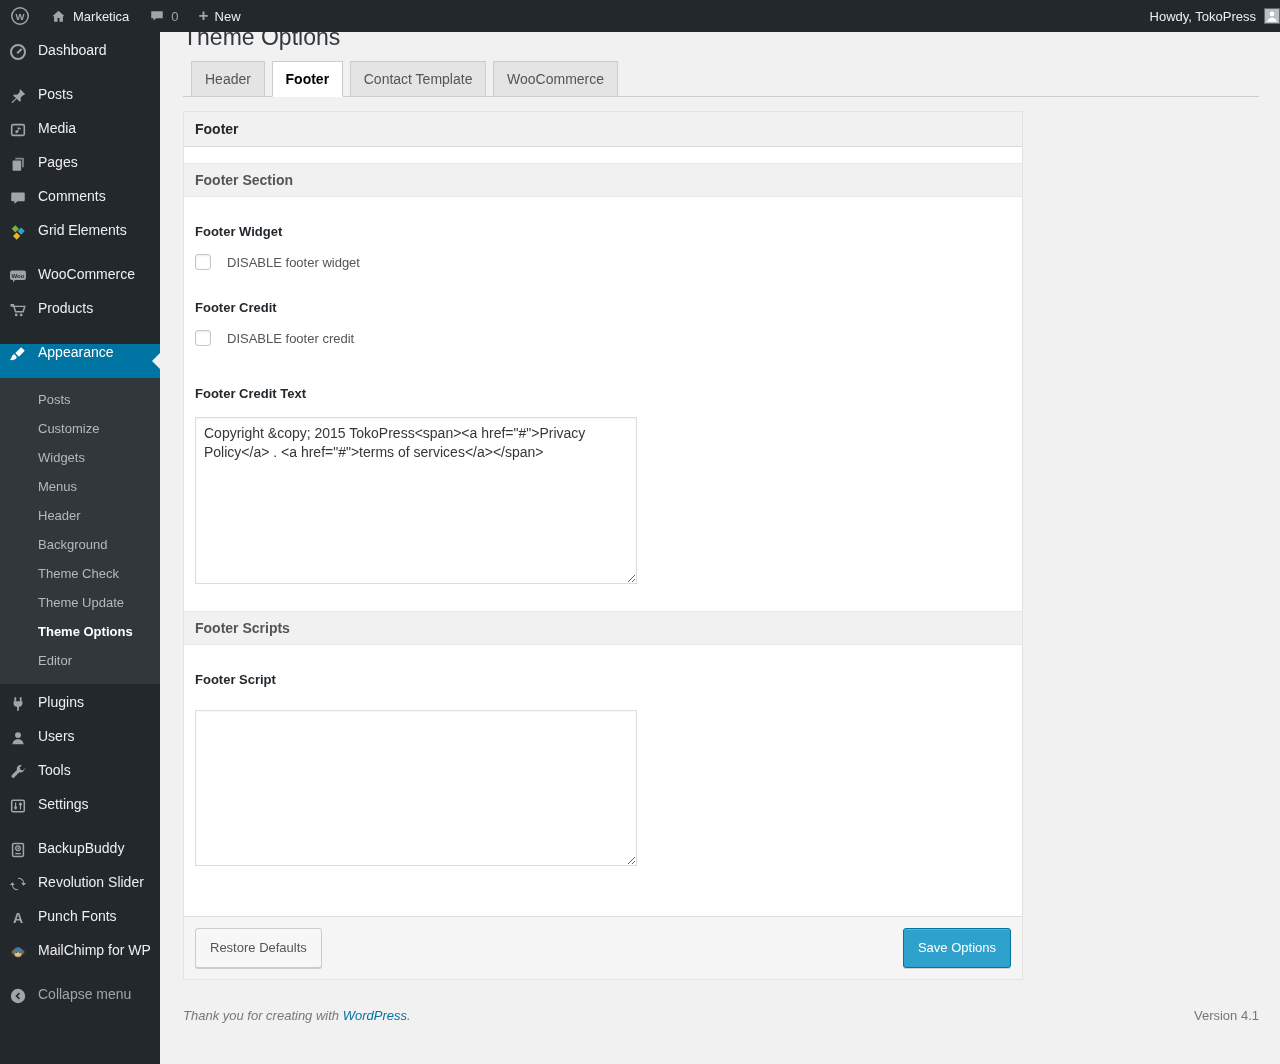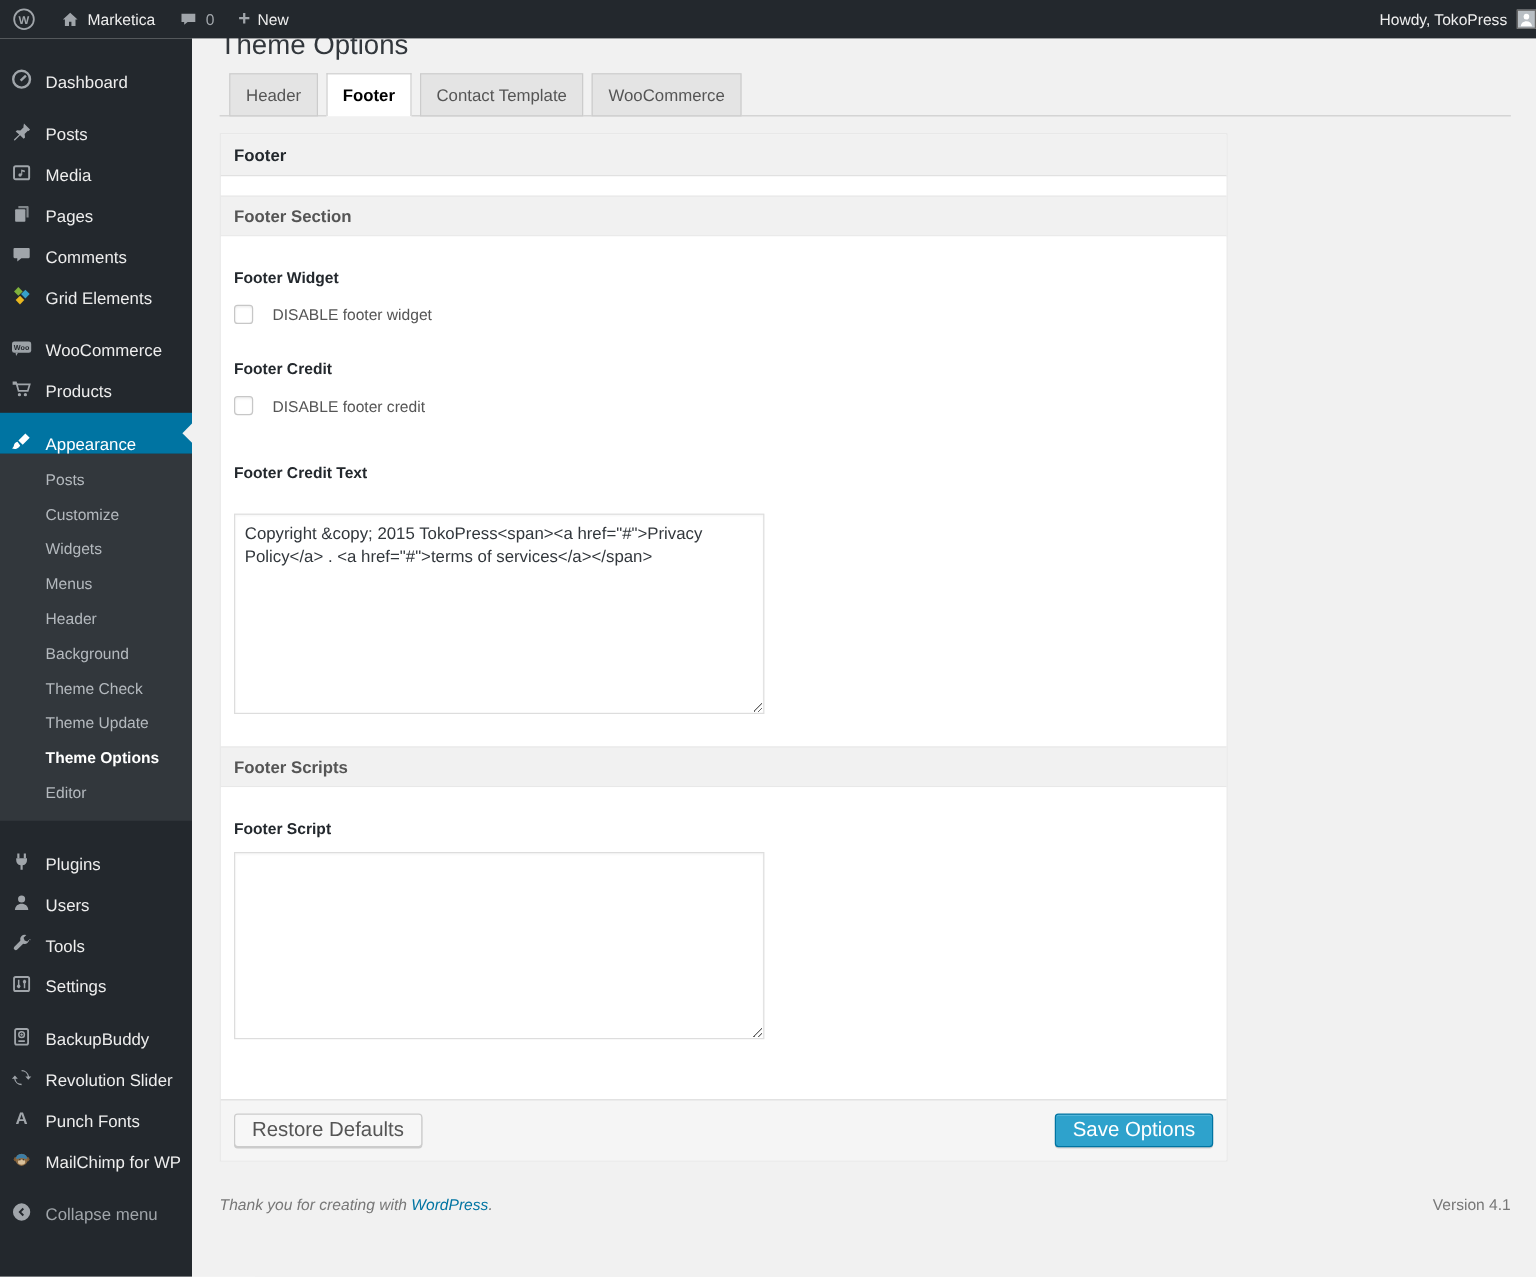--- a/index.html
+++ b/index.html
@@ -21,21 +21,21 @@
   .ab-count { color:#a0a5aa; }
   .ab-plus { color:#a0a5aa; font-size:17px; font-weight:bold; line-height:1; margin-top:-2px; }
   .ab-right { margin-left:auto; display:flex; align-items:center; gap:8px; height:32px; cursor:pointer; }
   .avatar { width:16px; height:16px; border:1px solid #666; background:#b9bfc4; }
 
   
   #sidebar {
     position:absolute; top:32px; left:0; bottom:0; width:160px;
     background:#23282d; color:#eee; font-size:14px; padding-top:10px;
   }
-  .menu-item { height:34px; display:flex; align-items:flex-end; padding-left:8px; cursor:pointer; }
+  .menu-item { height:34px; display:flex; align-items:flex-start; padding-left:8px; cursor:pointer; }
   .menu-item .mi { width:20px; height:20px; margin-right:10px; color:#a0a5aa; display:flex; align-items:center; justify-content:center; flex:none; font-weight:bold; }
   .menu-item .mlabel { color:#eee; white-space:nowrap; }
   .menu-sep { height:10px; }
   .menu-item.active { background:#0074a2; position:relative; }
   .menu-item.active .mi { color:#fff; }
   .menu-item.active .mlabel { color:#fff; }
   .menu-item.active::after {
     content:""; position:absolute; right:0; top:50%; margin-top:-8px;
     border-top:8px solid transparent; border-bottom:8px solid transparent;
     border-right:8px solid #f1f1f1;
@@ -74,21 +74,21 @@
     width:442px; border:1px solid #ddd; background:#fff; color:#32373c;
     font-family:"Liberation Sans", sans-serif; font-size:14px; line-height:1.35;
     padding:6px 8px; resize:vertical; box-shadow:inset 0 1px 2px rgba(0,0,0,.04);
   }
   .ta-credit { height:167px; }
   .ta-script { height:156px; }
   .script-row { display:flex; align-items:flex-start; }
   .help { margin-left:17px; width:305px; font-size:13px; color:#666; line-height:1.6; padding-top:2px; }
 
   .box-footer { background:#f5f5f5; border-top:1px solid #ddd; padding:11px; display:flex; justify-content:space-between; align-items:center; }
-  .btn { font-size:17px; border-radius:3px; height:28px; line-height:26px; padding:0 14px; cursor:pointer; display:inline-block; }
+  .btn { font-size:13px; border-radius:3px; height:40px; line-height:26px; padding:0 14px; cursor:pointer; display:inline-block; }
   .btn-secondary { background:#f7f7f7; border:1px solid #ccc; color:#555; box-shadow:0 1px 0 #ccc; }
   .btn-primary { background:#2ea2cc; border:1px solid #0074a2; color:#fff; box-shadow:inset 0 1px 0 rgba(120,200,230,.5), 0 1px 0 rgba(0,0,0,.15); }
 
   .colophon { width:1076px; display:flex; justify-content:space-between; margin-top:28px; font-size:13px; color:#777; }
   .thanks { font-style:italic; }
   .thanks a { color:#0074a2; text-decoration:none; }
 </style>
 </head>
 <body>
 
@@ -367,27 +367,27 @@
         <input type="checkbox" class="cb" style="">
         <span>DISABLE footer widget</span>
       </label>
 
       <div class="field-label">Footer Credit</div>
       <label class="checkbox-row mb40">
         <input type="checkbox" class="cb" style="">
         <span>DISABLE footer credit</span>
       </label>
 
-      <div class="field-label" style="margin-bottom:27px">Footer Credit Text</div>
+      <div class="field-label" style="margin-bottom:16px">Footer Credit Text</div>
       <textarea class="ta-credit" spellcheck="false" style="">Copyright &amp;copy; 2015 TokoPress&lt;span&gt;&lt;a href="#"&gt;Privacy Policy&lt;/a&gt; . &lt;a href="#"&gt;terms of services&lt;/a&gt;&lt;/span&gt;</textarea>
     </div>
 
     <div class="section-header">Footer Scripts</div>
     <div class="section-body" style="padding-bottom:50px">
-      <div class="field-label" style="margin-bottom:12px">Footer Script</div>
+      <div class="field-label" style="margin-bottom:23px">Footer Script</div>
       <div class="script-row">
         <textarea class="ta-script" spellcheck="false" style=""></textarea>
       </div>
     </div>
 
     <div class="box-footer">
       <button class="btn btn-secondary">Restore Defaults</button>
       <button class="btn btn-primary">Save Options</button>
     </div>
   </div>

